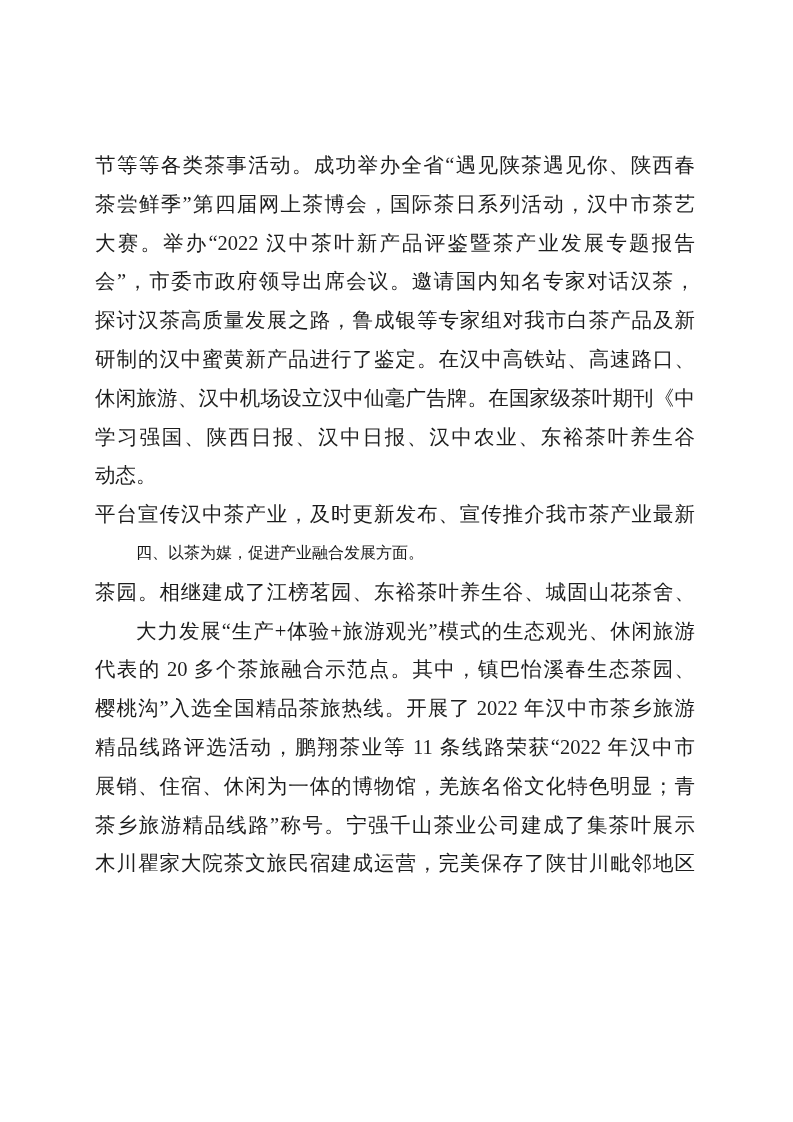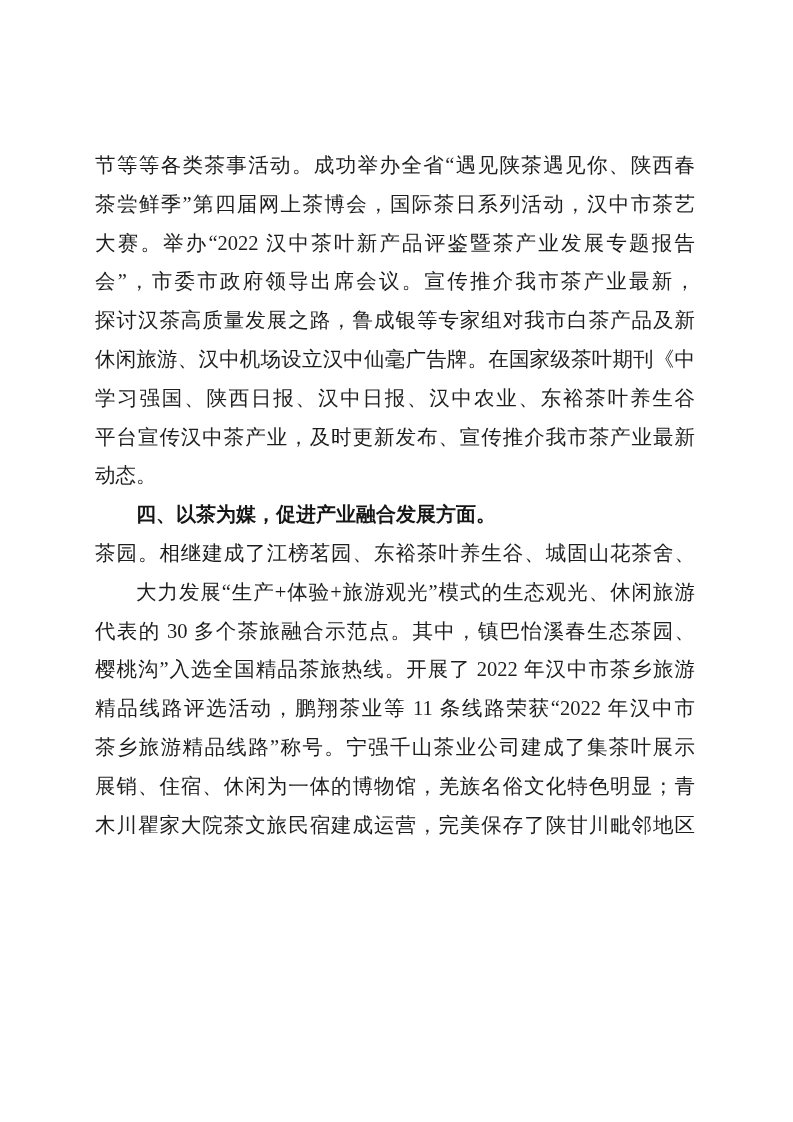--- a/index.html
+++ b/index.html
@@ -30,22 +30,22 @@
     text-align-last: left;
   }
   .line.fill {
     text-align-last: justify;
   }
   .line.indent {
     text-indent: 41px;
   }
   .line.heading {
     font-family: "Liberation Sans", "DejaVu Sans", sans-serif;
-    font-weight: 700;
-    font-size: 20px;
+    font-weight: 400;
+    font-size: 16px;
     color: #161616;
     text-indent: 41px;
     text-align-last: left;
   }
   .page-footer {
     position: absolute;
     top: 1038px;
     left: 0;
     right: 100px;
     text-align: right;
@@ -57,34 +57,35 @@
 </style>
 </head>
 <body>
 
 <div class="page">
   <div class="text-block">
 
     <div class="line fill">节等等各类茶事活动。成功举办全省“遇见陕茶遇见你、陕西春</div>
     <div class="line fill">茶尝鲜季”第四届网上茶博会，国际茶日系列活动，汉中市茶艺</div>
     <div class="line fill">大赛。举办“2022 汉中茶叶新产品评鉴暨茶产业发展专题报告</div>
-    <div class="line fill">会”，市委市政府领导出席会议。宣传推介我市茶产业最新，</div>
+    <div class="line fill">会”，市委市政府领导出席会议。邀请国内知名专家对话汉茶，</div>
     <div class="line fill">探讨汉茶高质量发展之路，鲁成银等专家组对我市白茶产品及新</div>
+    <div class="line fill">研制的汉中蜜黄新产品进行了鉴定。在汉中高铁站、高速路口、</div>
     <div class="line fill">休闲旅游、汉中机场设立汉中仙毫广告牌。在国家级茶叶期刊《中</div>
     <div class="line fill">学习强国、陕西日报、汉中日报、汉中农业、东裕茶叶养生谷</div>
+    <div class="line">动态。</div>
     <div class="line fill">平台宣传汉中茶产业，及时更新发布、宣传推介我市茶产业最新</div>
-    <div class="line">动态。</div>
 
     <div class="line heading">四、以茶为媒，促进产业融合发展方面。</div>
 
     <div class="line fill">茶园。相继建成了江榜茗园、东裕茶叶养生谷、城固山花茶舍、</div>
     <div class="line fill indent">大力发展“生产+体验+旅游观光”模式的生态观光、休闲旅游</div>
-    <div class="line fill">代表的 30 多个茶旅融合示范点。其中，镇巴怡溪春生态茶园、</div>
+    <div class="line fill">代表的 20 多个茶旅融合示范点。其中，镇巴怡溪春生态茶园、</div>
     <div class="line fill">樱桃沟”入选全国精品茶旅热线。开展了 2022 年汉中市茶乡旅游</div>
     <div class="line fill">精品线路评选活动，鹏翔茶业等 11 条线路荣获“2022 年汉中市</div>
+    <div class="line fill">展销、住宿、休闲为一体的博物馆，羌族名俗文化特色明显；青</div>
     <div class="line fill">茶乡旅游精品线路”称号。宁强千山茶业公司建成了集茶叶展示</div>
-    <div class="line fill">展销、住宿、休闲为一体的博物馆，羌族名俗文化特色明显；青</div>
     <div class="line fill">木川瞿家大院茶文旅民宿建成运营，完美保存了陕甘川毗邻地区</div>
 
   </div>
 
   <div class="page-footer">- 5 -</div>
 </div>
 
 </body></html>

